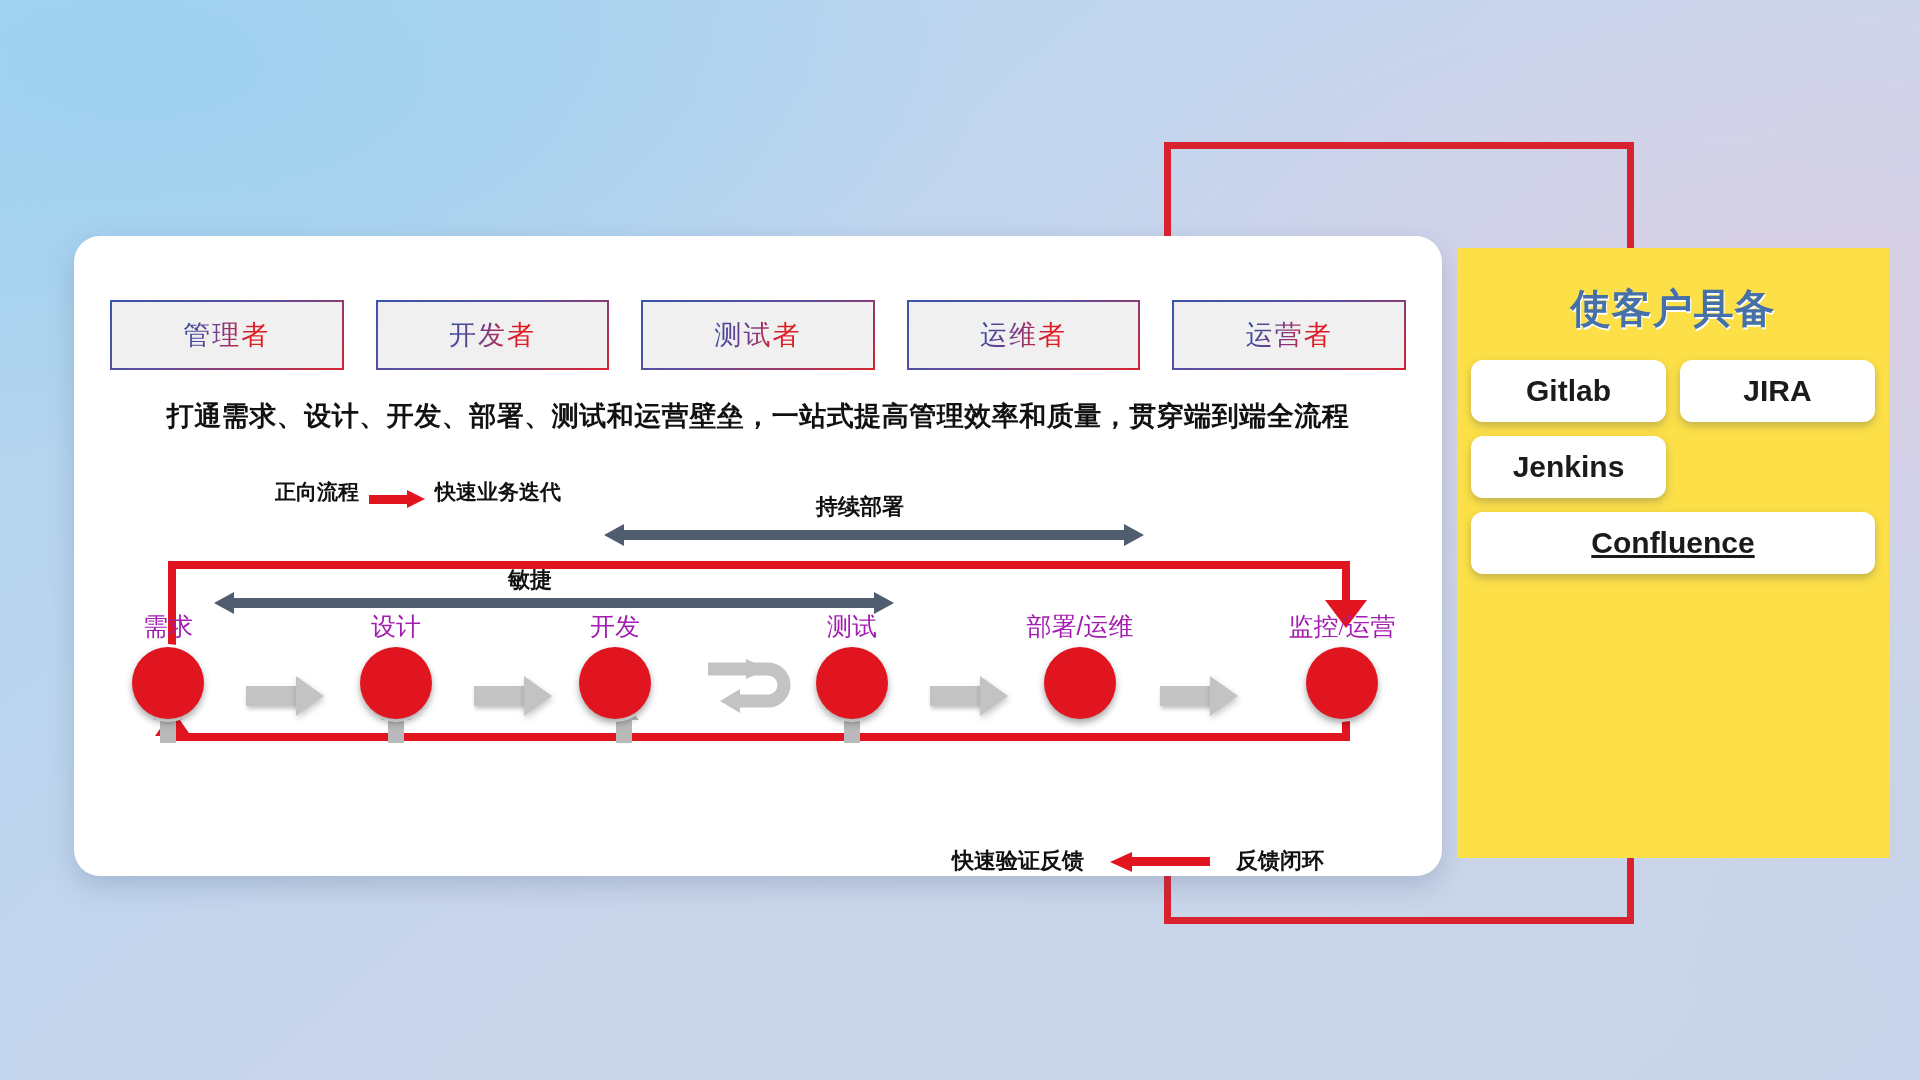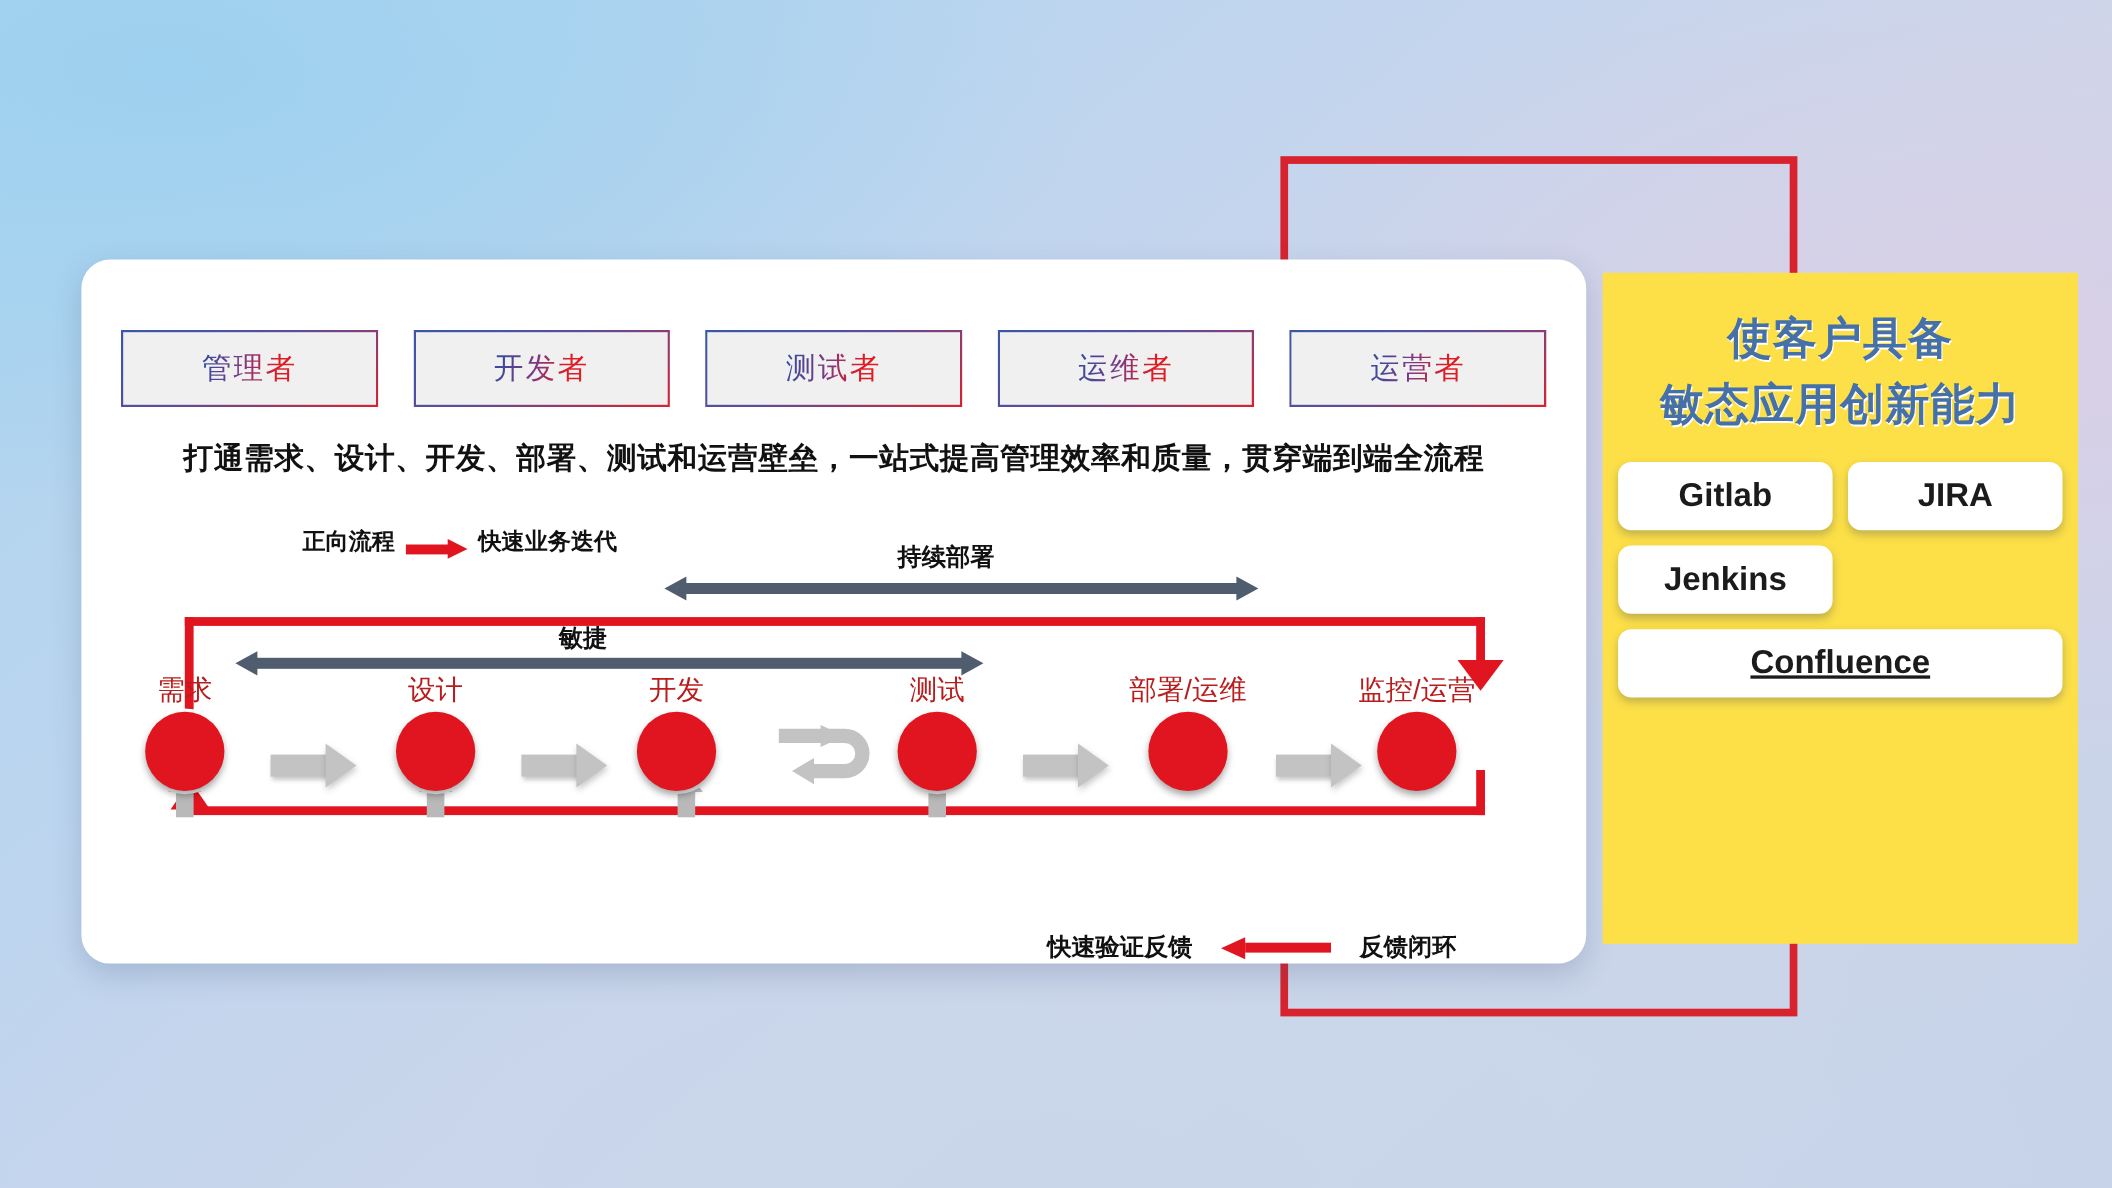--- a/index.html
+++ b/index.html
@@ -84,21 +84,21 @@
   .loop-bottom{position:absolute;left:168px;top:733px;width:1182px;height:8px;background:#e0151f;}
   .loop-right-up{position:absolute;left:1342px;top:700px;width:8px;height:41px;background:#e0151f;}
   .head-down{position:absolute;left:1325px;top:600px;width:0;height:0;
     border-left:21px solid transparent;border-right:21px solid transparent;border-top:28px solid #e0151f;}
   .head-up{position:absolute;left:155px;top:710px;width:0;height:0;
     border-left:18px solid transparent;border-right:18px solid transparent;border-bottom:26px solid #e0151f;}
 
   
   .nodes{position:absolute;left:74px;top:610px;width:1368px;height:140px;}
   .node{position:absolute;width:150px;text-align:center;}
-  .node .nlabel{font-size:25px;color:#b91c1c;white-space:nowrap;margin-bottom:4px;}
+  .node .nlabel{font-size:25px;color:#a21caf;white-space:nowrap;margin-bottom:4px;}
   .dot{width:72px;height:72px;border-radius:50%;background:#e0151f;margin:0 auto;
        box-shadow:0 4px 7px rgba(0,0,0,.35), 0 0 0 3px #fff;}
   .riser{position:absolute;width:16px;background:#b9b9b9;}
   .riser-head{position:absolute;width:0;height:0;
     border-left:15px solid transparent;border-right:15px solid transparent;border-bottom:20px solid #b9b9b9;}
 
   
   .chev{position:absolute;height:40px;width:78px;}
   .chev .s{position:absolute;left:0;top:10px;width:52px;height:20px;background:#c3c3c3;
            box-shadow:1px 3px 4px rgba(0,0,0,.22);}
@@ -238,21 +238,21 @@
       <div class="dot"></div>
     </div>
     <div class="node" style="left:703px;top:0;">
       <div class="nlabel">测试</div>
       <div class="dot"></div>
     </div>
     <div class="node" style="left:931px;top:0;">
       <div class="nlabel">部署/运维</div>
       <div class="dot"></div>
     </div>
-    <div class="node" style="left:1139px;top:0;">
+    <div class="node" style="left:1193px;top:0;font-family:Liberation Serif, serif;">
       <div class="nlabel">监控/运营</div>
       <div class="dot"></div>
     </div>
   </div>
 
   <div class="loopicon">
     <svg width="98" height="62" viewBox="0 0 98 62">
       <path d="M2 14 H62 A16 16 0 0 1 62 46 H34" fill="none" stroke="#c3c3c3" stroke-width="13"></path>
       <polygon points="40,4 62,14 40,24" fill="#c3c3c3"></polygon>
       <polygon points="34,34 34,58 14,46" fill="#c3c3c3"></polygon>
@@ -264,21 +264,20 @@
     <div class="arrow-red-l">
       <div class="head"></div>
         <div class="shaft"></div>
     </div>
     <div class="lbl">反馈闭环</div>
   </div>
 
   <div class="panel">
     <div class="panel-title">
       <div>使客户具备</div>
-      <div>敏态应用创新能力</div>
     </div>
     <div class="tools">
       <div class="tool">Gitlab</div>
       <div class="tool">JIRA</div>
       <div class="tool">Jenkins</div>
       <div class="tool wide">Confluence</div>
     </div>
   </div>
 
 </div>

